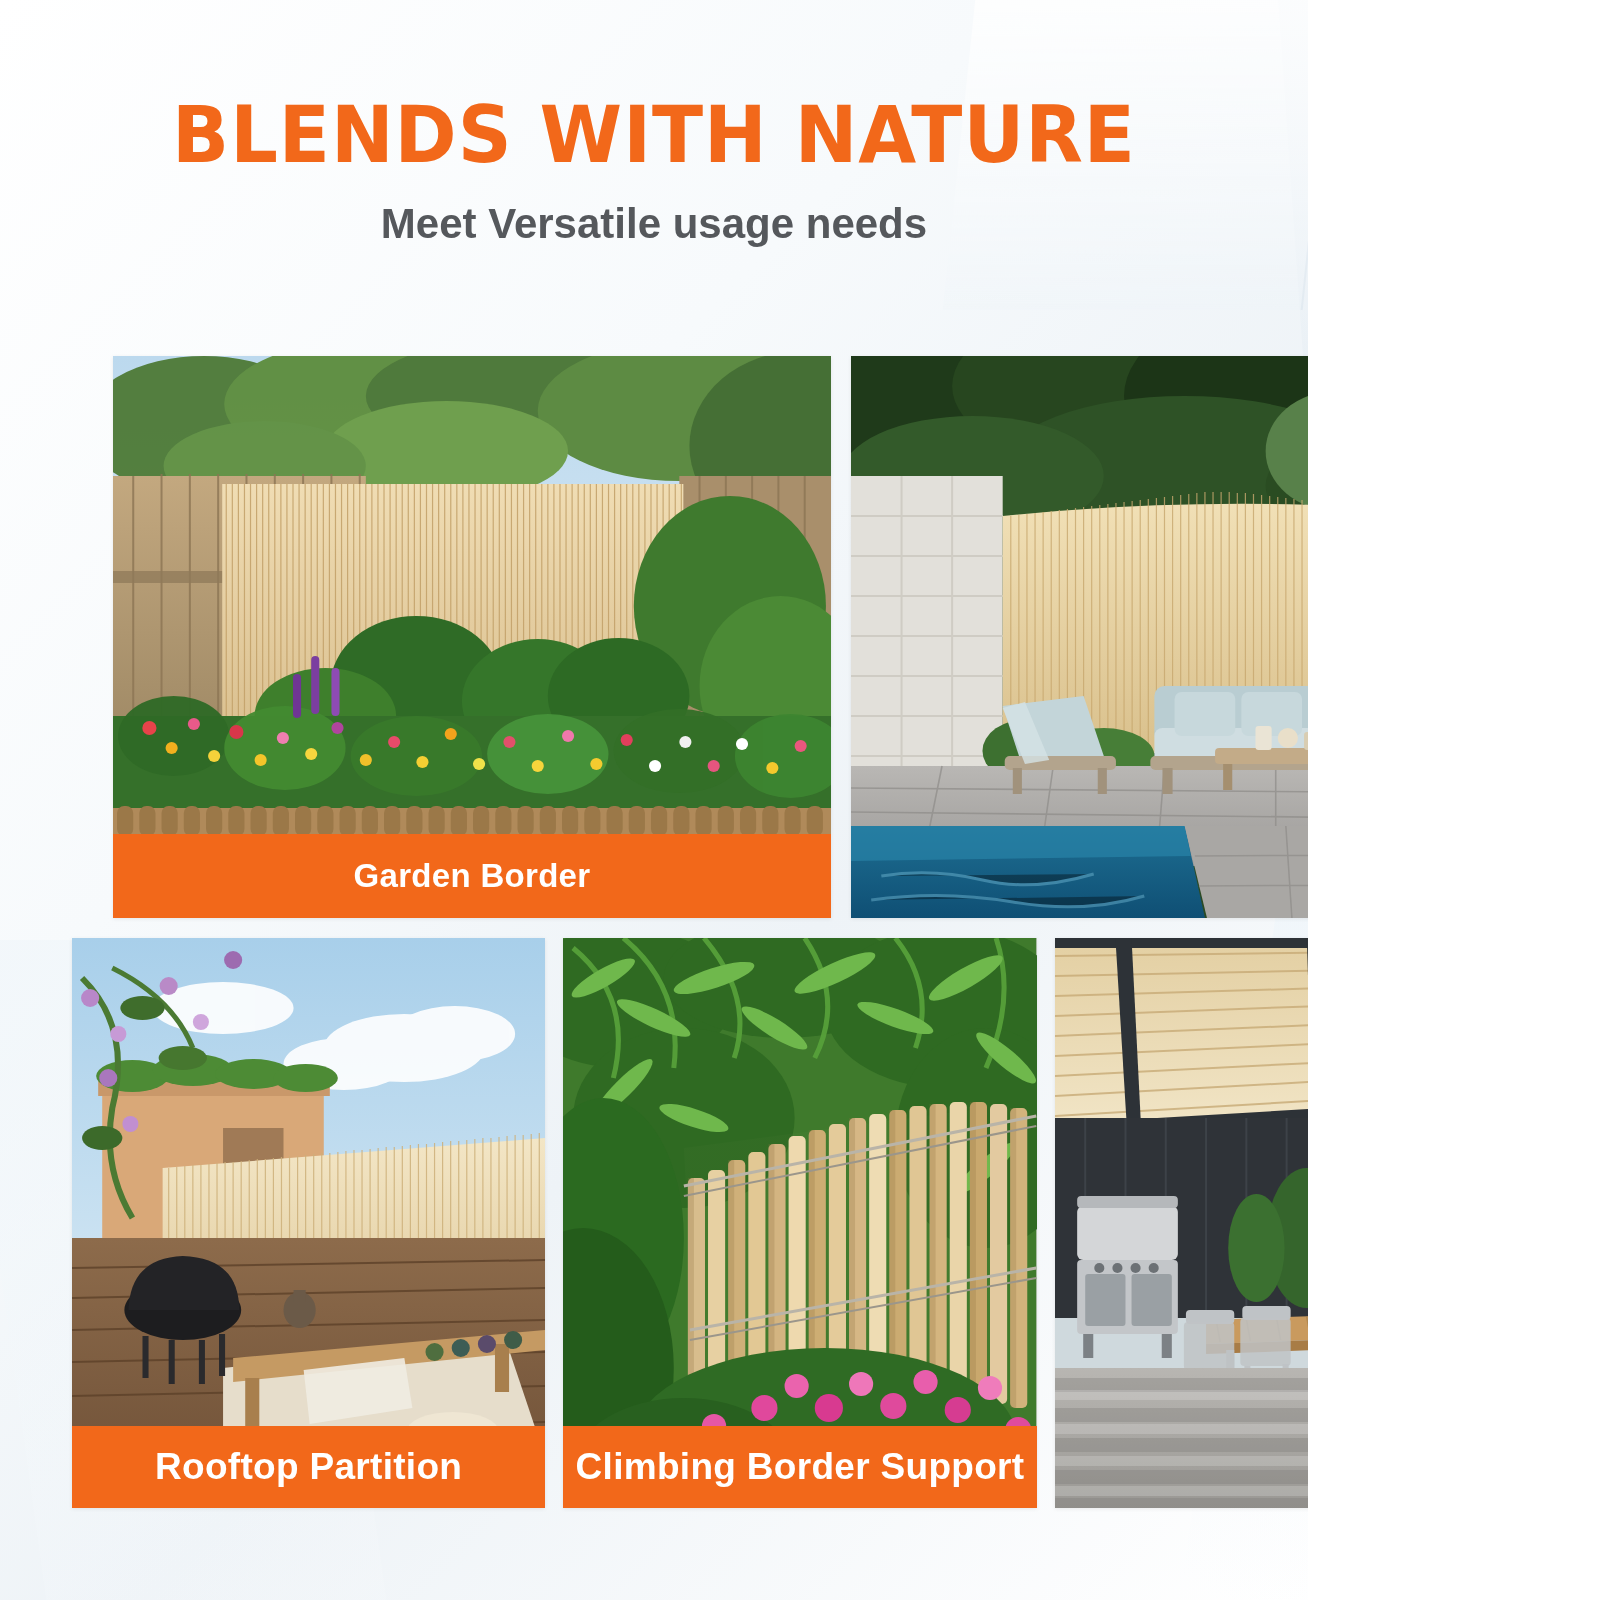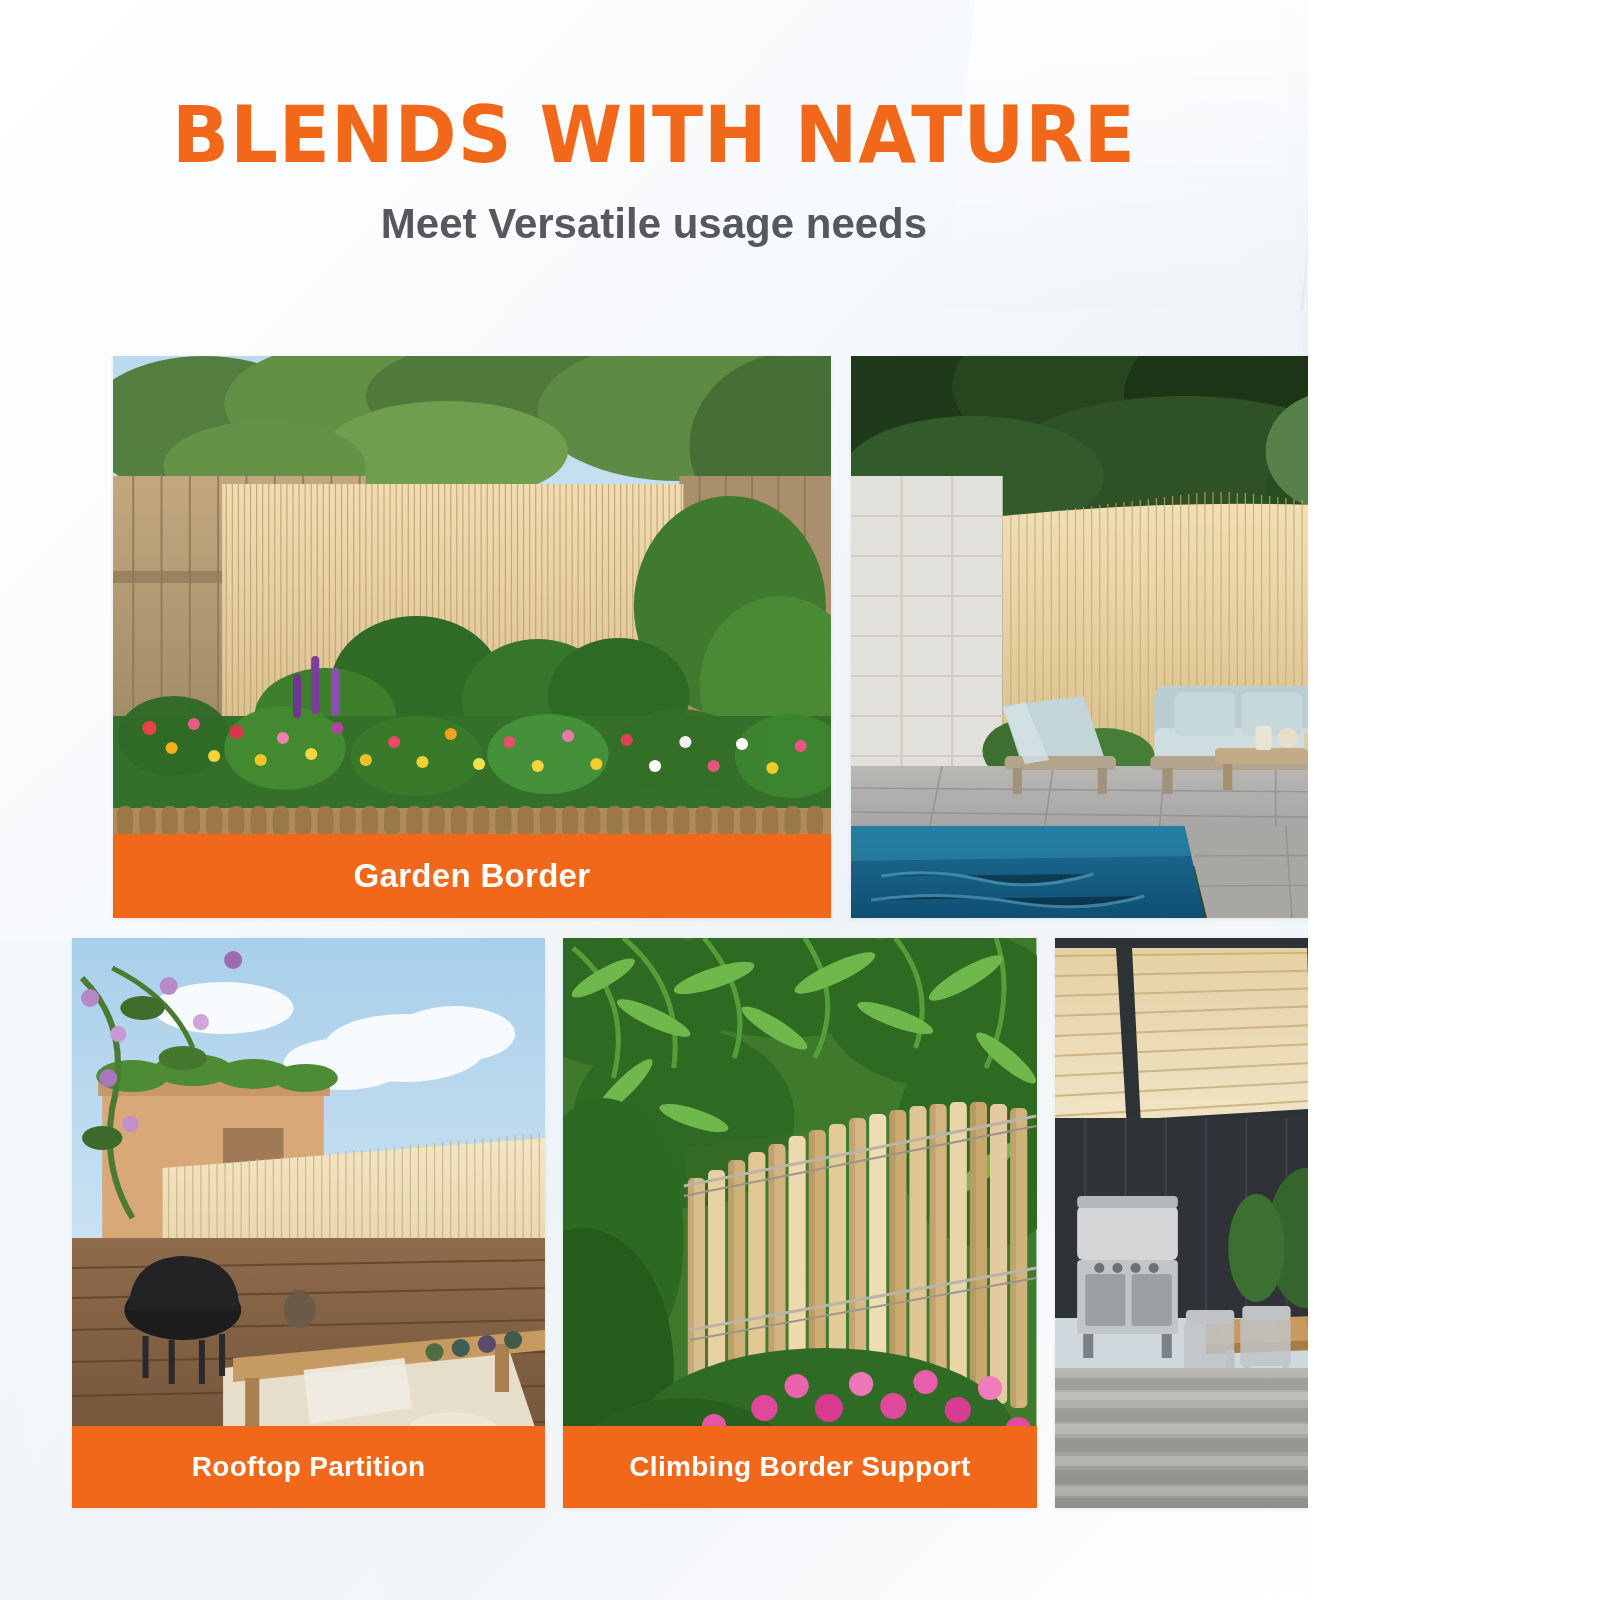--- a/index.html
+++ b/index.html
@@ -79,21 +79,21 @@
     height: 84px;
     background: #f2681a;
     color: #ffffff;
     display: flex;
     align-items: center;
     justify-content: center;
     font-size: 33px;
     font-weight: 700;
     letter-spacing: 0.3px;
   }
-  .grid-bottom .caption { font-size: 28px; height: 82px; }
+  .grid-bottom .caption { font-size: 37px; height: 82px; }
 </style>
 </head>
 <body>
 
 <div class="page">
 
   <div class="bg-shape a"></div>
   <div class="bg-shape b"></div>
   <div class="bg-shape c"></div>
   <div class="bg-shape d"></div>

